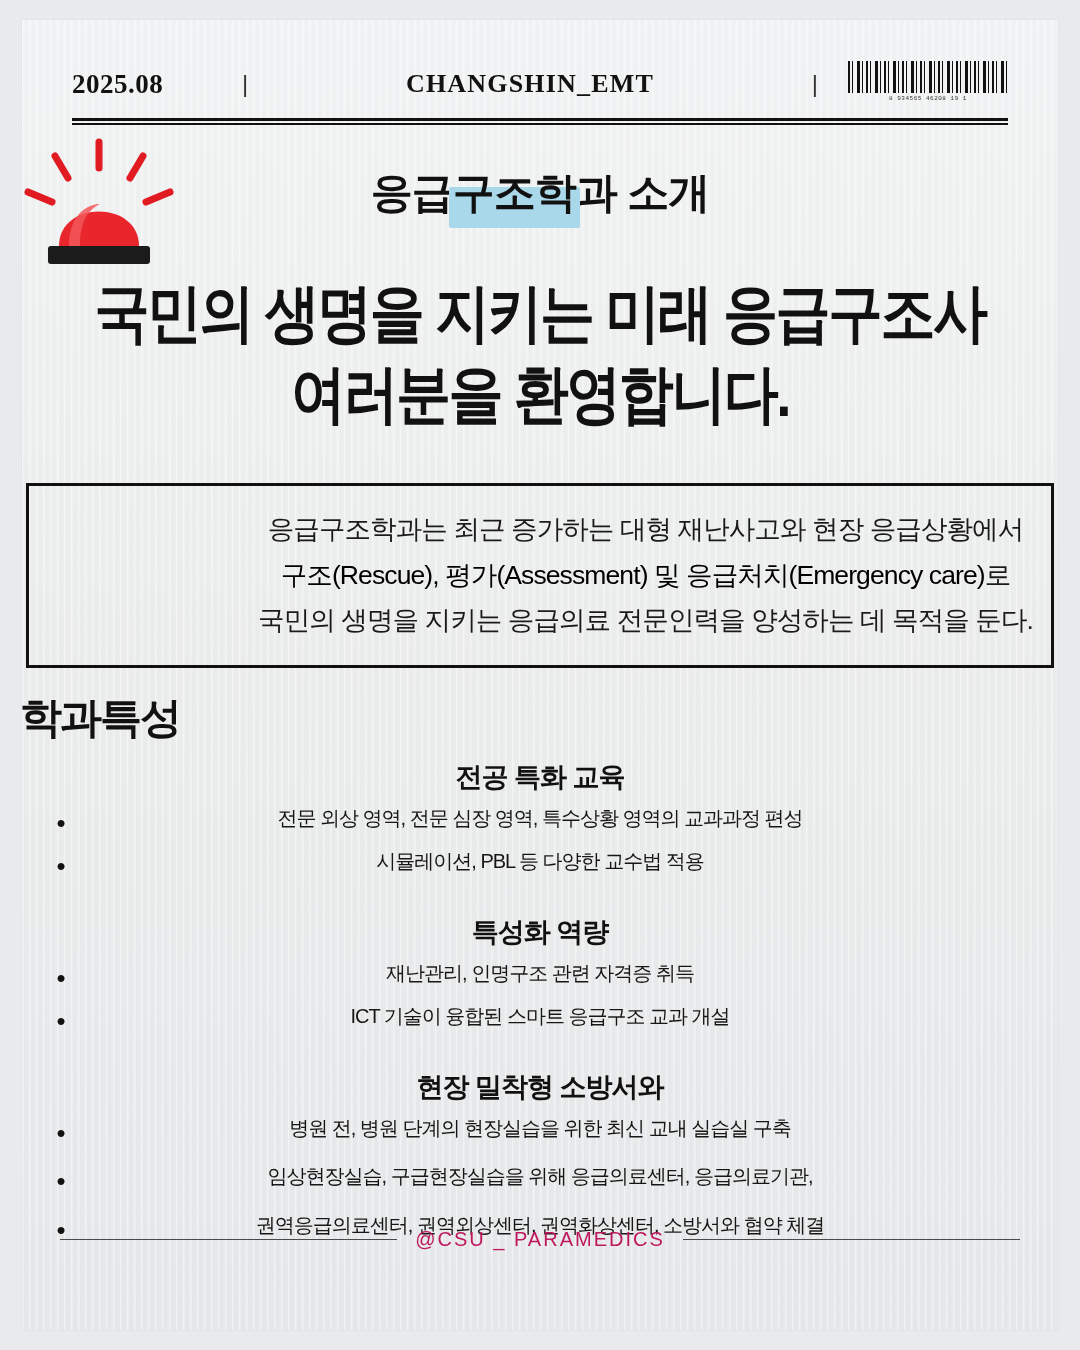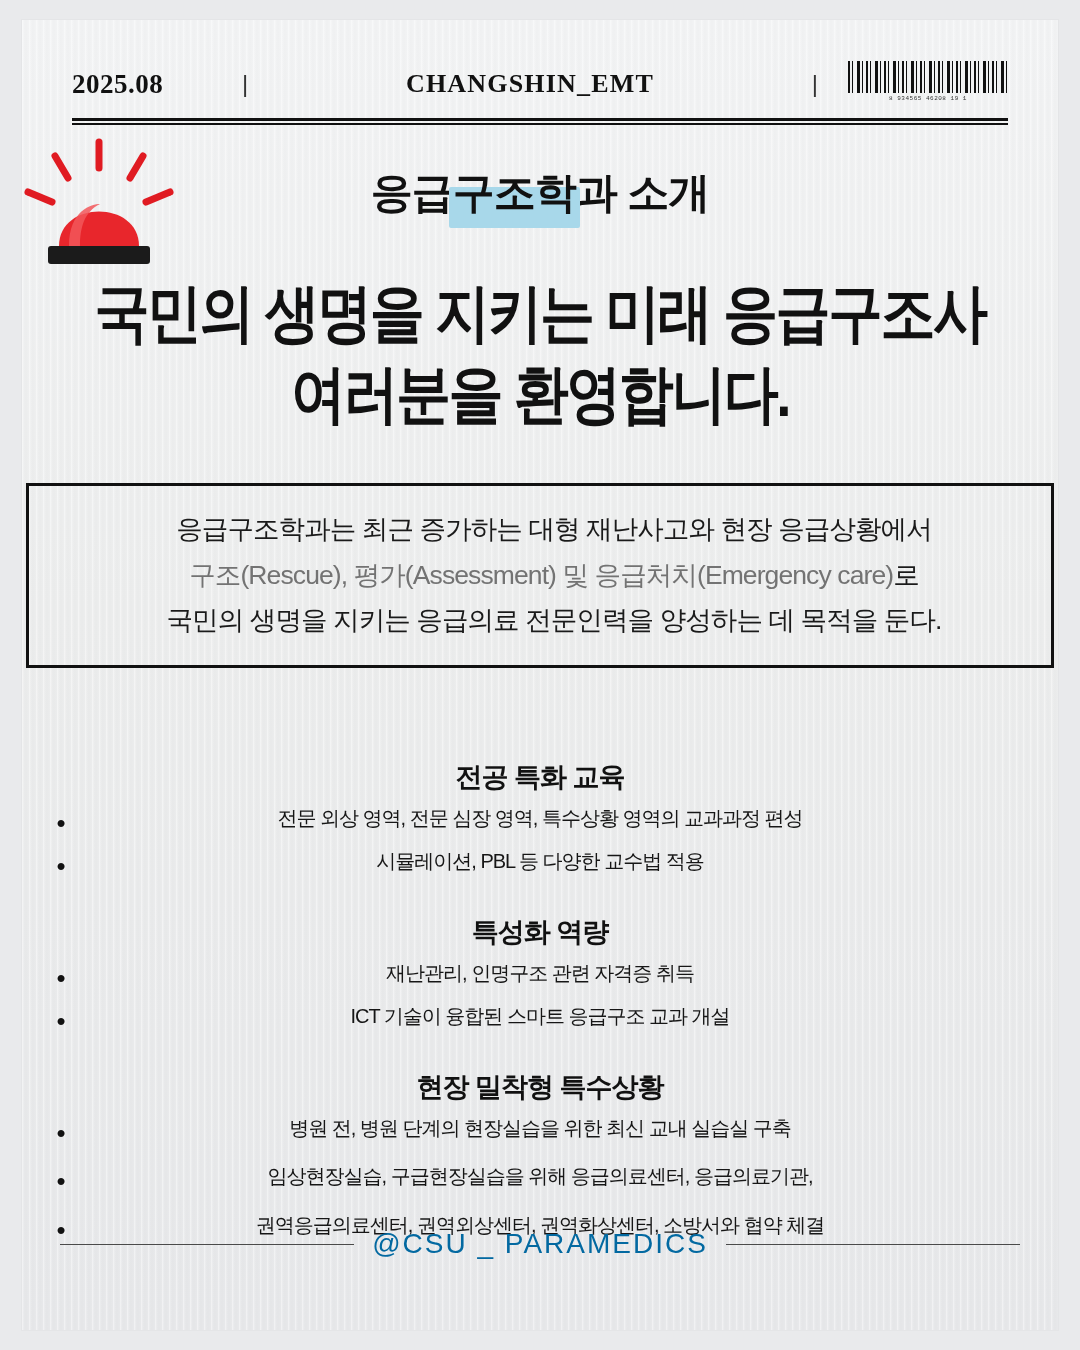--- a/index.html
+++ b/index.html
@@ -157,32 +157,32 @@
 
   
   .intro-box {
     position: absolute;
     left: 26px; top: 483px;
     width: 1028px; height: 185px;
     border: 3px solid #111;
     background: transparent;
     display: flex;
     align-items: center;
-    justify-content: center;
+    justify-content: flex-end;
     padding-left: 28px;
   }
   .intro-text {
     text-align: center;
     font-size: 26.5px;
     line-height: 1.72;
     color: #1a1a1a;
     letter-spacing: -0.9px;
     padding: 0 18px;
   }
-  .intro-text .accent { color: #737373; }
+  .intro-text .accent { color: #000000; }
 
   
   .feat-heading {
     position: absolute;
     left: 20px; top: 690px;
     font-size: 42px;
     font-weight: 900;
     color: #111;
     letter-spacing: -2px;
   }
@@ -236,23 +236,23 @@
     display: flex;
     align-items: center;
     gap: 18px;
   }
   .footer-line {
     flex: 1;
     height: 1px;
     background: #4a4a4a;
   }
   .footer-handle {
-    font-size: 28px;
+    font-size: 20px;
     letter-spacing: 2px;
-    color: #0369a1;
+    color: #be185d;
     font-weight: 500;
     white-space: nowrap;
   }
 </style>
 </head>
 <body>
 
 <div class="paper"></div>
 
 <div class="content">
@@ -297,20 +297,21 @@
   </div>
 
   <div class="intro-box">
     <div class="intro-text">
       <div>응급구조학과는 최근 증가하는 대형 재난사고와 현장 응급상황에서</div>
       <div><span class="accent">구조(Rescue), 평가(Assessment) 및 응급처치(Emergency care)</span><span>로</span></div>
       <div>국민의 생명을 지키는 응급의료 전문인력을 양성하는 데 목적을 둔다.</div>
     </div>
   </div>
 
+  <div class="feat-heading">학과특성</div>
 
   <div class="feat-area">
 
     <div class="group g1">
       <div class="group-title">전공 특화 교육</div>
       <div class="bullet-row">
         <div class="bullet-dot">•</div>
         <div class="bullet-text">전문 외상 영역, 전문 심장 영역, 특수상황 영역의 교과과정 편성</div>
       </div>
       <div class="bullet-row">
@@ -325,21 +326,21 @@
         <div class="bullet-dot">•</div>
         <div class="bullet-text">재난관리, 인명구조 관련 자격증 취득</div>
       </div>
       <div class="bullet-row">
         <div class="bullet-dot">•</div>
         <div class="bullet-text">ICT 기술이 융합된 스마트 응급구조 교과 개설</div>
       </div>
     </div>
 
     <div class="group g3">
-      <div class="group-title">현장 밀착형 특수상황</div>
+      <div class="group-title">현장 밀착형 소방서와</div>
       <div class="bullet-row">
         <div class="bullet-dot">•</div>
         <div class="bullet-text">병원 전, 병원 단계의 현장실습을 위한 최신 교내 실습실 구축</div>
       </div>
       <div class="bullet-row">
         <div class="bullet-dot">•</div>
         <div class="bullet-text">임상현장실습, 구급현장실습을 위해 응급의료센터, 응급의료기관,</div>
       </div>
       <div class="bullet-row">
         <div class="bullet-dot">•</div>

